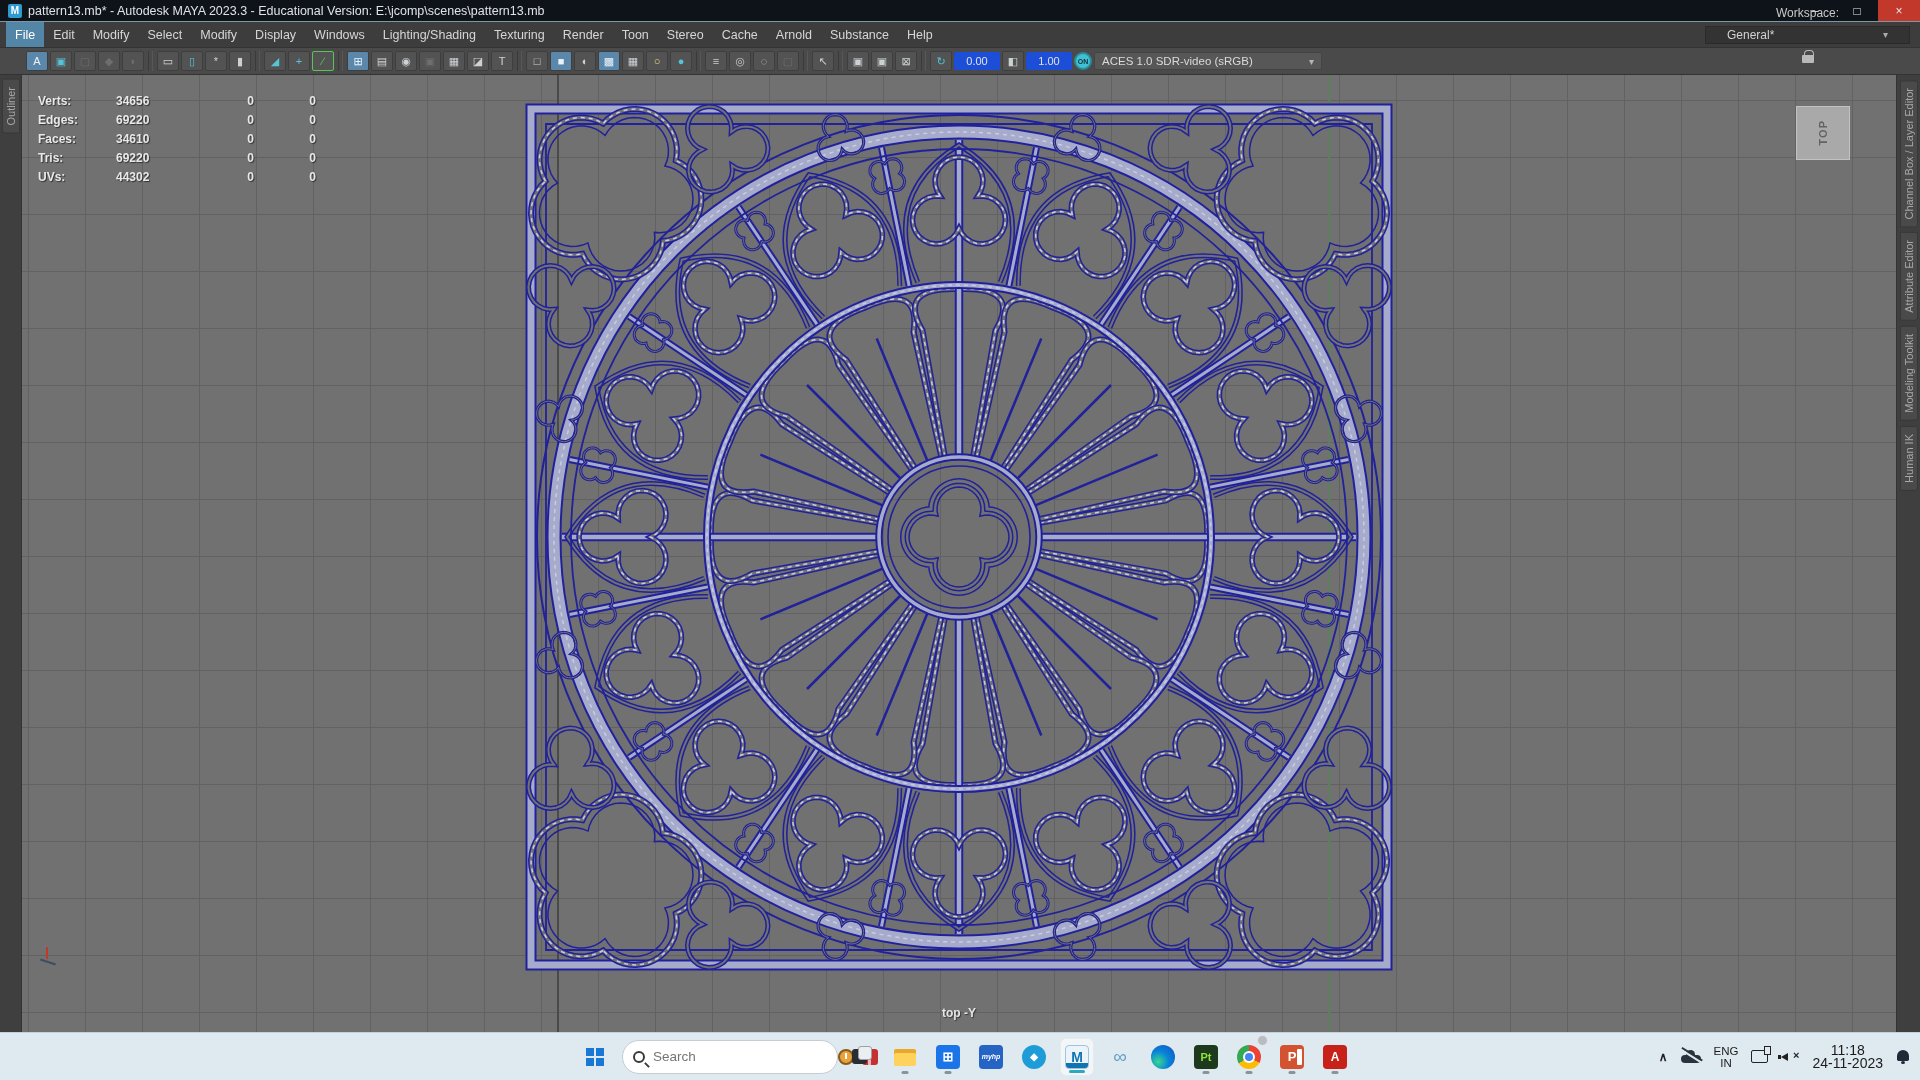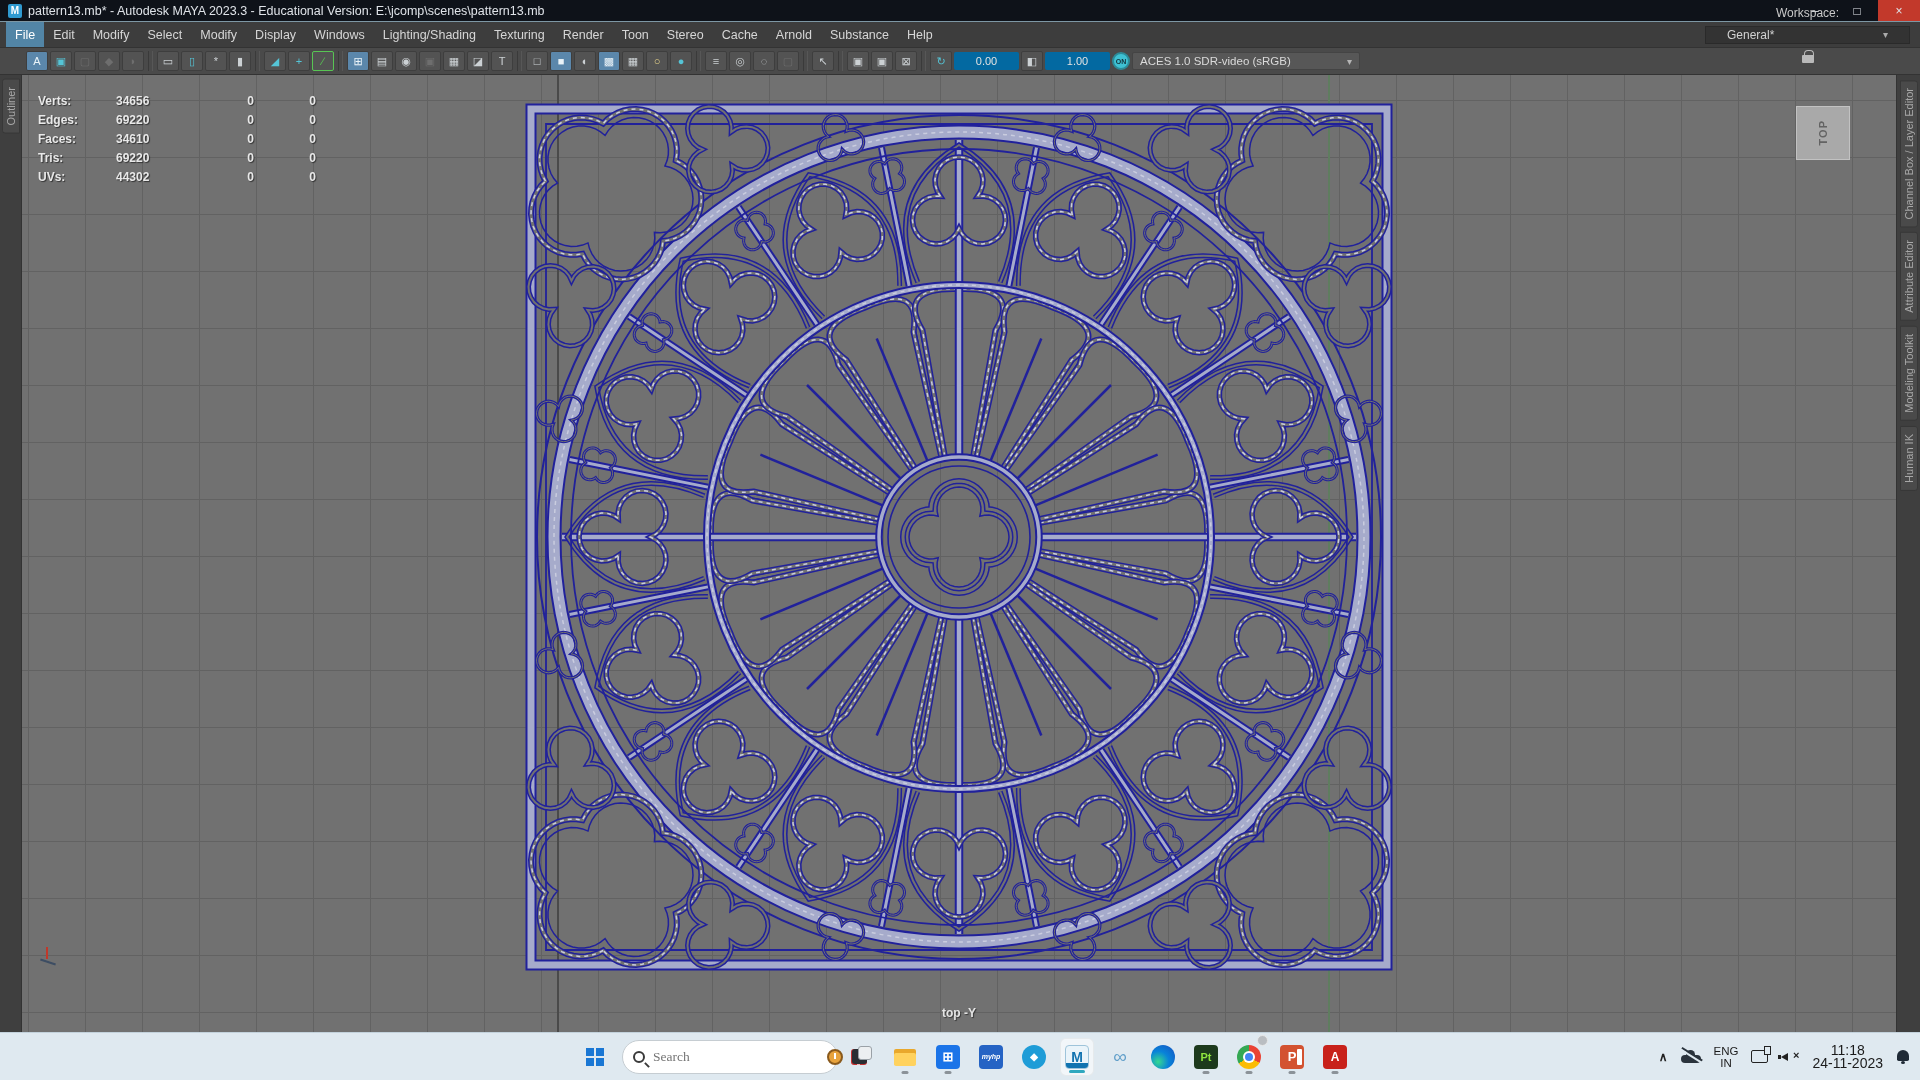--- a/index.html
+++ b/index.html
@@ -46,21 +46,21 @@
   .toolbar { height:27px; background:#4a4a4a; display:flex; align-items:center; gap:2px;
              padding-left:26px; border-bottom:1px solid #333; flex:0 0 auto; }
   .tbi { width:22px; height:20px; background:#535353; border:1px solid #3e3e3e; border-radius:2px;
          display:flex; align-items:center; justify-content:center; color:#ccd1d4; font-size:11px; }
   .tbi.act { background:#5b87ab; color:#eaf3f8; }
   .tbi.teal { color:#55c4d6; }
   .tbi.dim { color:#6e6e6e; }
   .tbi.warm { color:#e8d48a; }
   .tbi.green { border-color:#58c554; color:#58c554; }
   .tb-sep { width:5px; height:20px; border-left:1px solid #3a3a3a; border-right:1px solid #575757; margin:0 2px; }
-  .tb-field { width:65px; height:18px; background:#0369a1; color:#e2e2e2; font-size:11px;
+  .tb-field { width:46px; height:18px; background:#1d4ed8; color:#e2e2e2; font-size:11px;
               display:flex; align-items:center; justify-content:center; border-radius:2px; }
   .tb-toggle { width:18px; height:18px; border-radius:50%; background:#3ec1d3; color:#13323a;
                font-size:7px; font-weight:bold; display:flex; align-items:center; justify-content:center;
                border:2px solid #2c8b98; }
   .tb-select { width:228px; height:18px; background:#575757; border:1px solid #444; color:#dadada;
                font-size:11.5px; display:flex; align-items:center; padding:0 7px; border-radius:2px; }
   .tb-select .arr { margin-left:auto; color:#b5b5b5; font-size:10px; }
 
   
   .main { flex:1 1 auto; display:flex; min-height:0; }
@@ -101,21 +101,21 @@
 
   
   .taskbar { height:48px; background:#dfe9f0; border-top:1px solid #c3d2dc; position:relative; flex:0 0 auto; }
   .tb-left { position:absolute; left:578px; top:0; height:100%; display:flex; align-items:center; gap:10px; }
   .start-btn { width:34px; height:34px; display:flex; align-items:center; justify-content:center; border-radius:5px; }
   .win-logo { width:18px; height:18px; display:grid; grid-template-columns:8px 8px; grid-template-rows:8px 8px; gap:2px; }
   .win-logo i { background:#1a77d4; }
   .search-pill { width:216px; height:34px; background:#ffffff; border:1px solid #c6cdd2; border-radius:17px;
                  display:flex; align-items:center; padding:0 10px; gap:8px; }
   .search-pill input { border:none; outline:none; flex:1; font-size:13.5px; color:#333; background:transparent;
-                       font-family:Liberation Serif, serif; }
+                       font-family:Liberation Sans, sans-serif; }
   .mag { width:12px; height:12px; border:2px solid #3a3a3a; border-radius:50%; position:relative; flex:0 0 auto; }
   .mag::after { content:""; position:absolute; width:6px; height:2px; background:#3a3a3a;
                 transform:rotate(45deg); left:9px; top:11px; }
   .pill-emoji { width:16px; height:16px; flex:0 0 auto; position:relative; }
   .emoji-clock { background:#e8a33d; border-radius:50%; border:2px solid #8a5a1d; }
   .emoji-clock::after { content:""; position:absolute; left:5px; top:2px; width:2px; height:6px; background:#fff; }
   .emoji-gift { background:#c53030; border-radius:3px; }
   .emoji-gift::after { content:""; position:absolute; left:6px; top:0; width:3px; height:16px; background:#f0b4b4; }
 
   .tb-apps { position:absolute; left:845px; top:0; height:100%; display:flex; align-items:center; gap:9px; }

